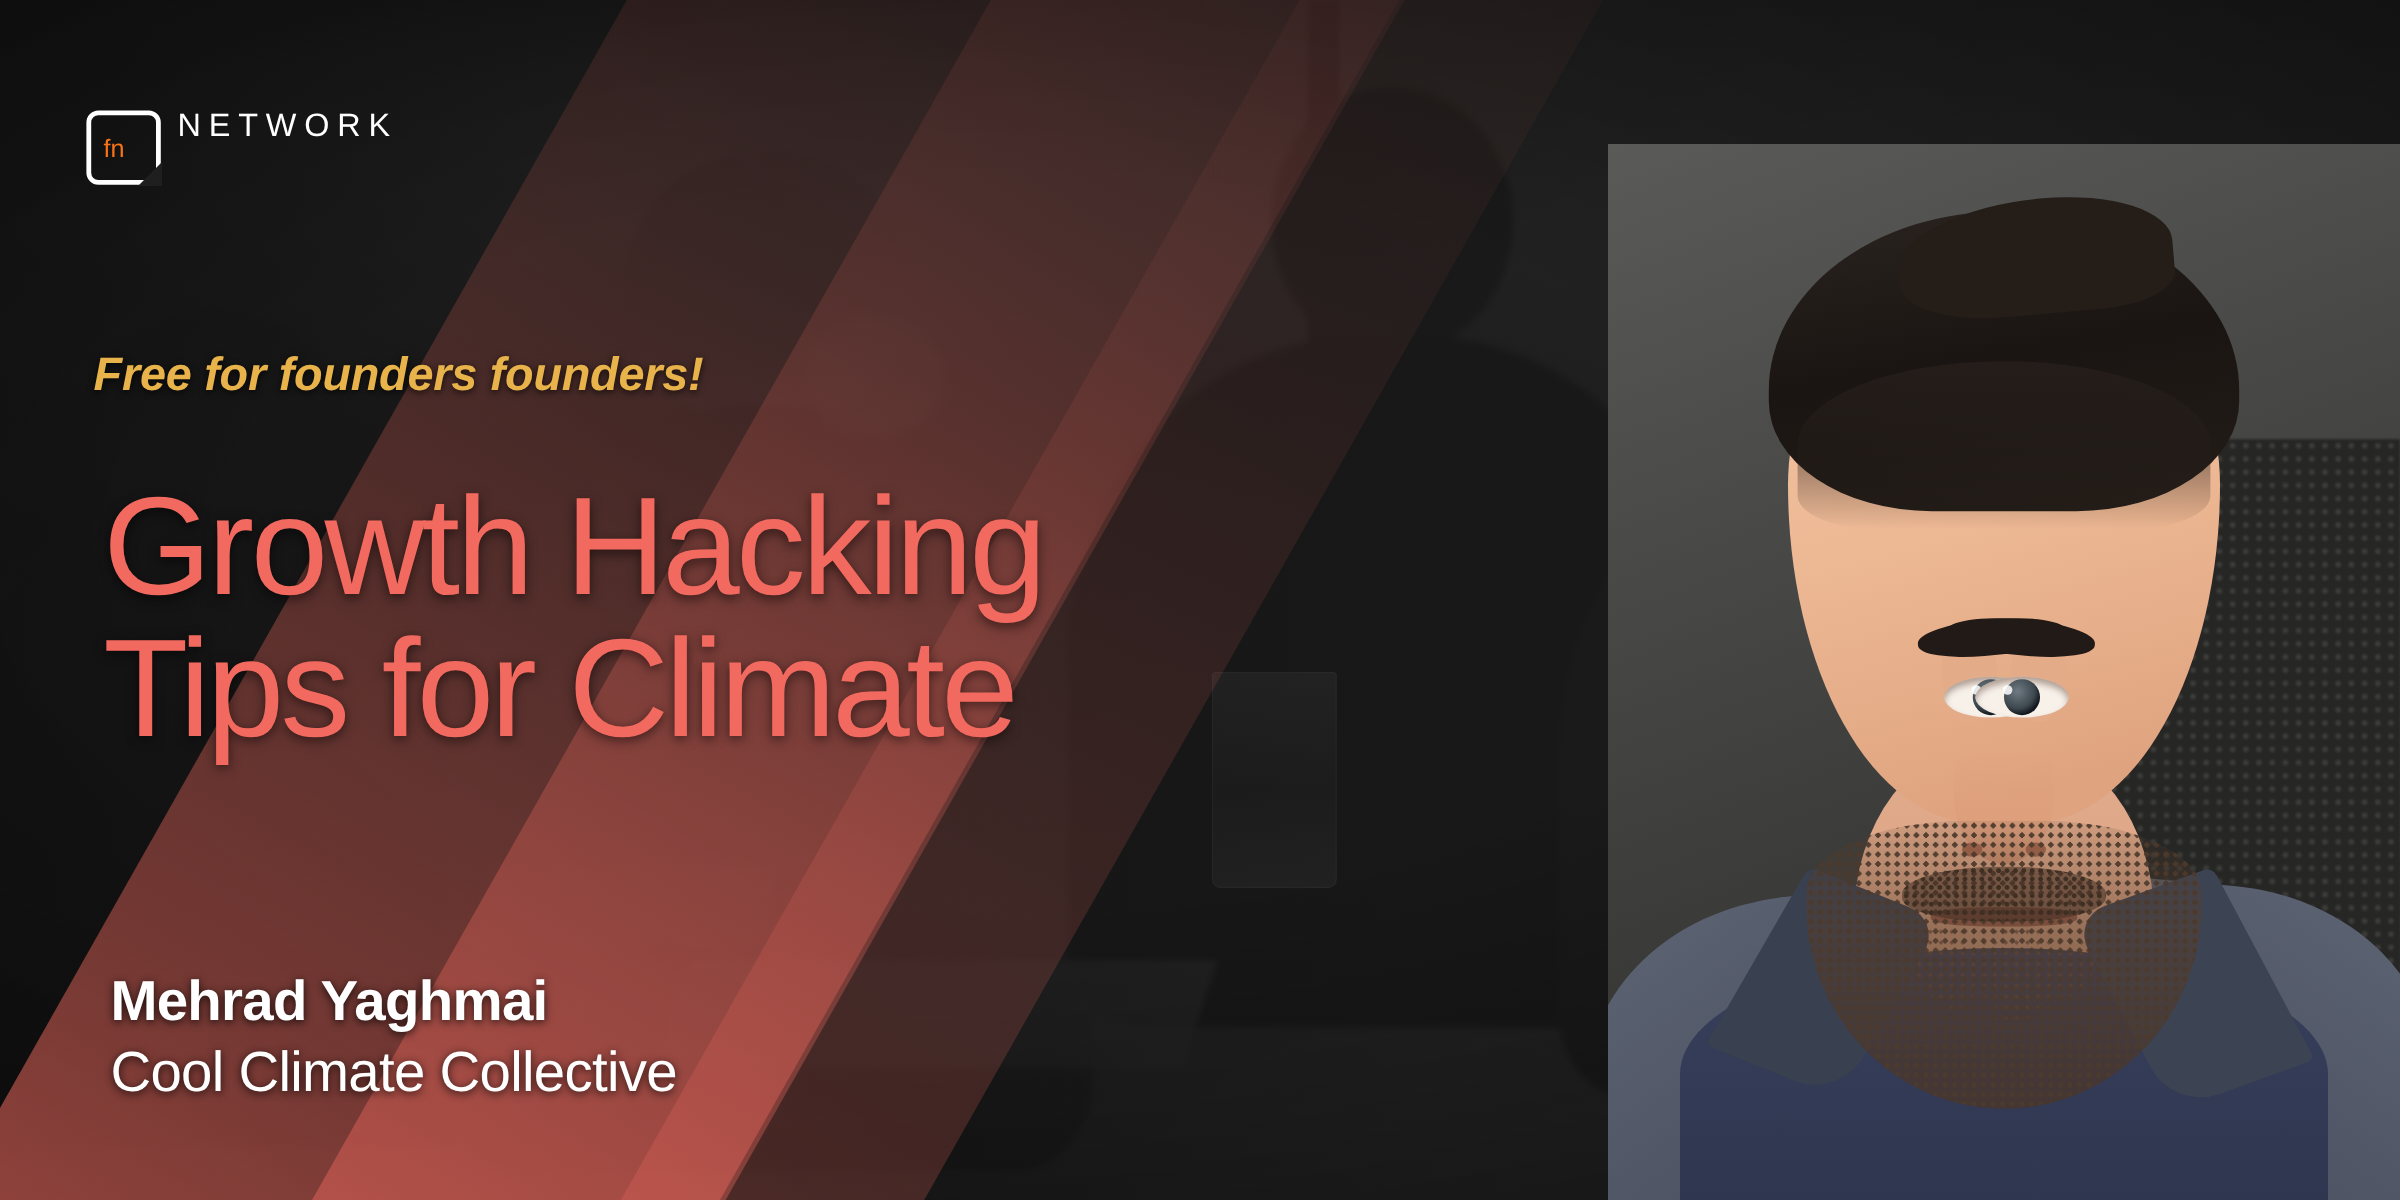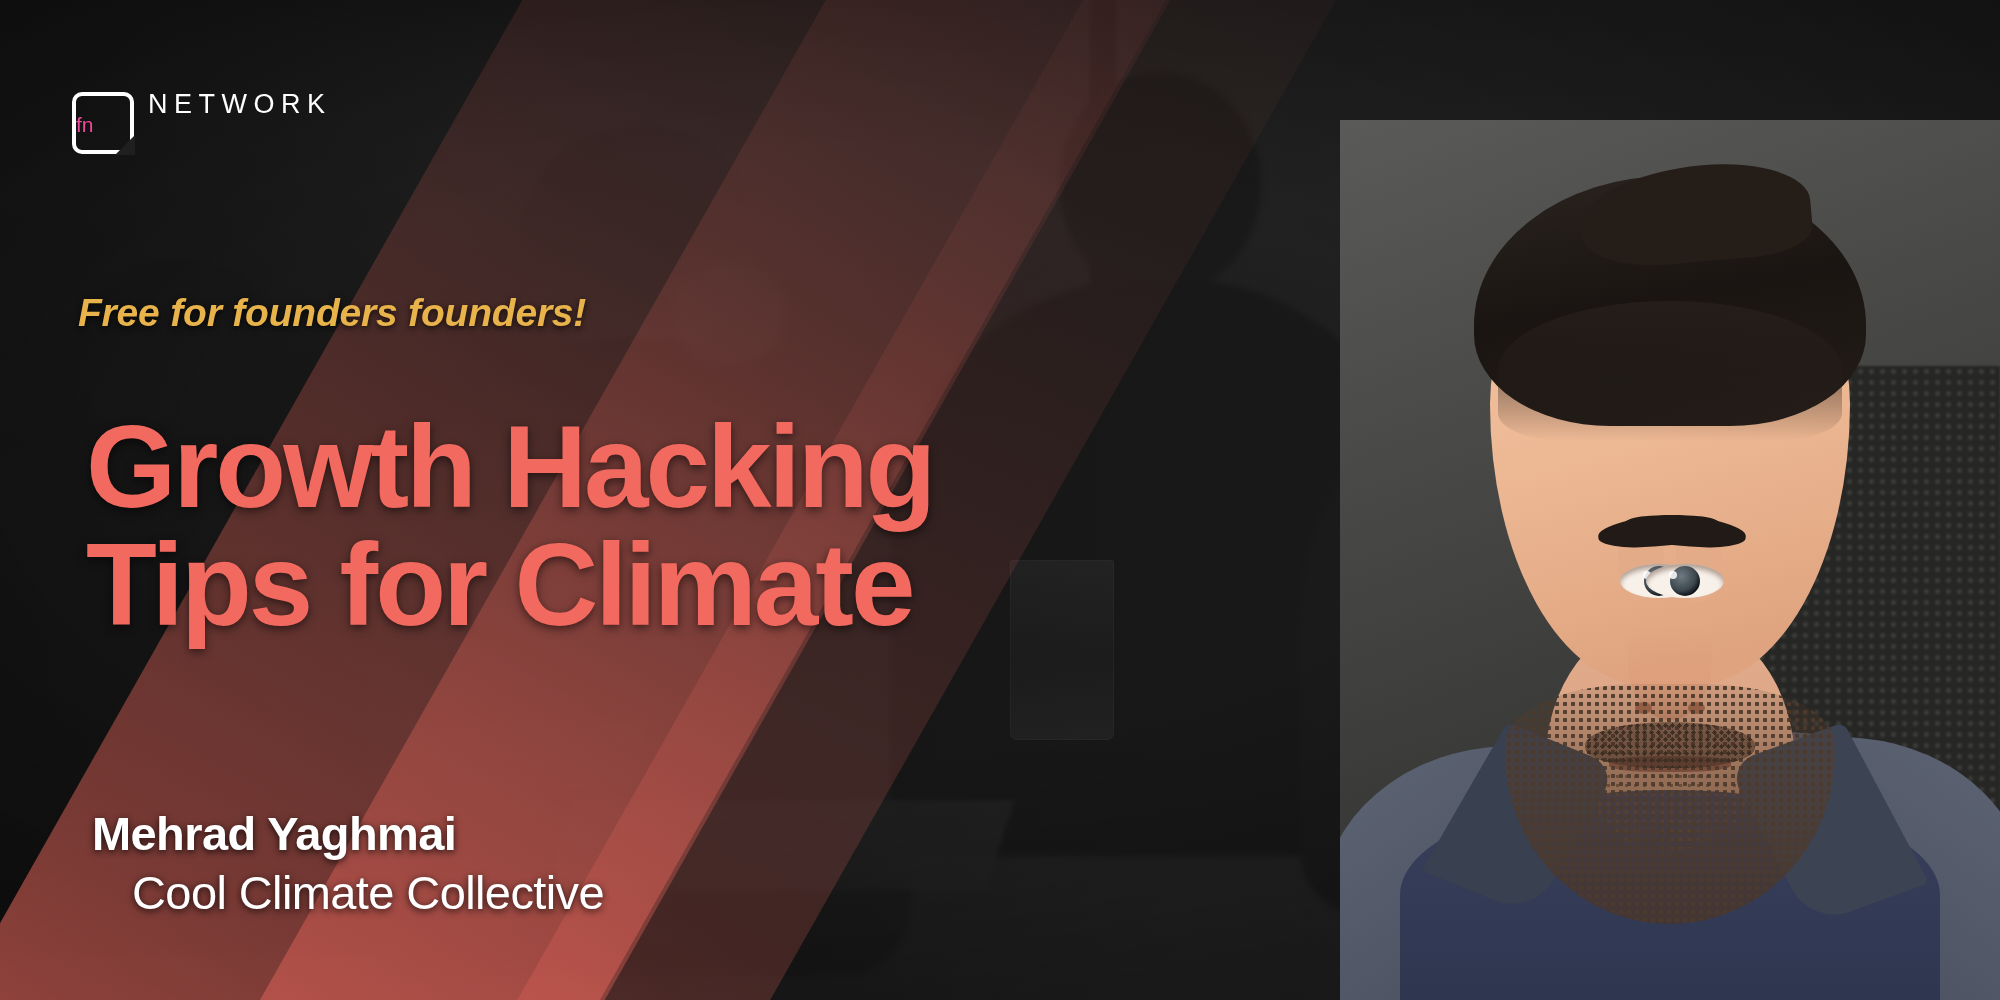--- a/index.html
+++ b/index.html
@@ -265,21 +265,21 @@
 
   
   .logo{ position:absolute; left:72px; top:92px; display:flex; align-items:flex-start; }
   .logo-mark{
     width:62px; height:62px; border:4px solid #fff; border-radius:10px;
     position:relative; margin-right:14px; flex:none;
   }
   .logo-mark .fn{
     position:absolute; left:0; right:16px; top:50%;
     transform:translateY(-42%);
-    text-align:left; color:#ec4899; font-size:21px; line-height:1;
+    text-align:center; color:#f97316; font-size:21px; line-height:1;
     font-family:"Liberation Sans", sans-serif;
   }
   .logo-mark .fold{
     position:absolute; right:-5px; bottom:-5px;
     width:0; height:0;
     border-left:20px solid transparent;
     border-bottom:20px solid #1f1f1f;
   }
   .logo-words{ margin-top:-4px; }
   .logo-words .w1{
@@ -292,37 +292,36 @@
   }
 
   .tagline{
     position:absolute; left:78px; top:291px;
     color:#E8B34A; font-size:39px; font-style:italic; font-weight:bold;
     letter-spacing:-.2px;
     text-shadow:0 2px 6px rgba(0,0,0,.75);
   }
 
   .title{
-    position:absolute; left:86px; top:408px;
-    color:#F26A5F; font-weight:bold; font-size:116px; line-height:1.02;
+    position:absolute; left:86px; top:396px;
+    color:#F26A5F; font-weight:normal; font-size:116px; line-height:1.02;
     letter-spacing:-3px;
     text-shadow:0 3px 10px rgba(0,0,0,.55);
   }
   .title .ln{ display:block; white-space:nowrap; }
 
   .speaker{ position:absolute; left:92px; top:806px; }
   .speaker .name{
     color:#fff; font-size:47px; font-weight:bold; letter-spacing:-.6px;
     text-shadow:0 2px 7px rgba(0,0,0,.8);
   }
   .speaker .org{
     color:#fff; font-size:47px; font-weight:normal; letter-spacing:-.6px;
     margin-top:4px;
     text-shadow:0 2px 7px rgba(0,0,0,.8);
-    margin-left:40px;
   }
 </style>
 </head>
 <body>
 
 <div class="banner">
 
   <div class="bg-photo">
     <div class="wall"></div>
     <div class="window"></div>

